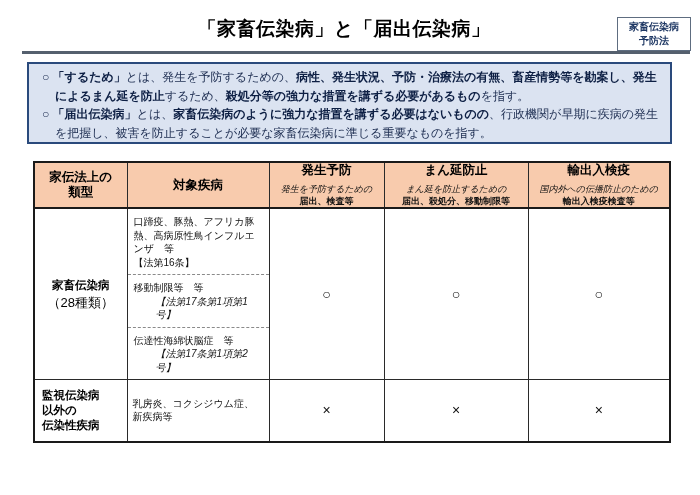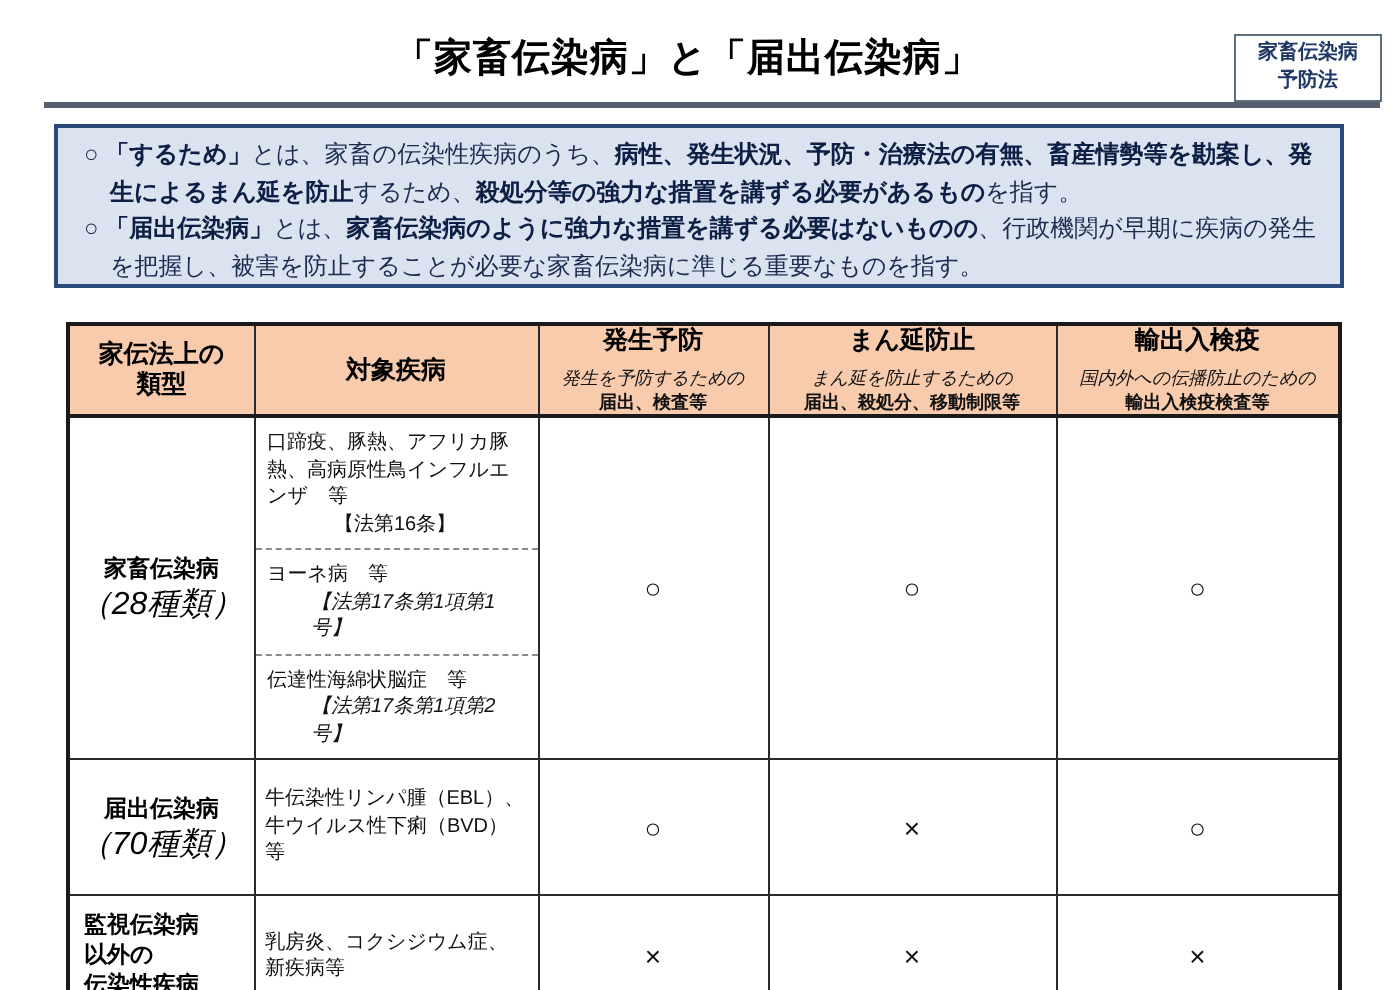--- a/index.html
+++ b/index.html
@@ -76,55 +76,55 @@
   }
   .hmain { font-size:12.5px; font-weight:bold; color:#000; white-space:pre-line; line-height:15px; }
   .hsub  { font-size:9px; color:#111; margin-top:5px; line-height:12px;font-style:italic; }
   .hsub2 { font-size:9px; color:#111; font-weight:bold; line-height:12px;font-family:Liberation Serif, serif; }
 
   td.type-cell {
     text-align:center;
     font-size:11.5px; font-weight:bold; color:#000;
     line-height:15px;
   }
-  td.type-cell .count { font-weight:normal; font-size:16px; margin-top:2px;font-style:italic; }
+  td.type-cell .count { font-weight:normal; font-size:13px; margin-top:2px; }
   td.type-cell.left {
     text-align:left; padding-left:7px;
     white-space:pre-line;
   }
 
   td.disease-cell {
     font-size:10px; line-height:13.5px; color:#111;
     vertical-align:middle;
     padding:3px 5px;
   }
   td.disease-cell.grouped { padding:0; vertical-align:top; }
   .disease-group-item {
     padding:6px 5px 5px 6px;
     border-bottom:1px dashed #8a8a8a;
   }
   .disease-group-item:last-child { border-bottom:none; }
-  .law-right  { text-align:center; padding-right:2px; }
+  .law-right  { text-align:left; padding-right:2px; }
   .law-indent { padding-left:22px;font-style:italic; }
 
   td.mark-cell {
     text-align:center;
     font-size:14px; color:#111;
   }
 </style>
 </head>
 <body>
 
 <div class="page-title">「家畜伝染病」と「届出伝染病」</div>
 <div class="law-badge">家畜伝染病
 予防法</div>
 <div class="title-underline"></div>
 
 <div class="intro-box">
-  <p><span>○ </span><span class="b">「するため」</span><span>とは、家畜の伝染性疾病のうち、</span><span class="b">病性、発生状況、予防・治療法の有無、畜産情勢等を勘案し、発生によるまん延を防止</span><span>するため、</span><span class="b">殺処分等の強力な措置を講ずる必要があるもの</span><span>を指す。</span></p>
+  <p><span>○ </span><span class="b">「するため」</span><span>とは、発生を予防するための、</span><span class="b">病性、発生状況、予防・治療法の有無、畜産情勢等を勘案し、発生によるまん延を防止</span><span>するため、</span><span class="b">殺処分等の強力な措置を講ずる必要があるもの</span><span>を指す。</span></p>
   <p><span>○ </span><span class="b">「届出伝染病」</span><span>とは、</span><span class="b">家畜伝染病のように強力な措置を講ずる必要はないものの</span><span>、行政機関が早期に疾病の発生を把握し、被害を防止することが必要な家畜伝染病に準じる重要なものを指す。</span></p>
 </div>
 
 <table class="disease-table">
   <colgroup>
     <col style="width:93px">
       <col style="width:142px">
       <col style="width:115px">
       <col style="width:144px">
       <col style="width:142px">
@@ -159,45 +159,33 @@
     <td class="type-cell">
       <div>家畜伝染病</div>
       <div class="count">（28種類）</div>
     </td>
     <td class="disease-cell grouped">
       <div class="disease-group-item">
         <div>口蹄疫、豚熱、アフリカ豚熱、高病原性鳥インフルエンザ　等</div>
         <div class="law-right">【法第16条】</div>
       </div>
       <div class="disease-group-item">
-        <div>ヨーネ病　等</div>
+        <div>移動制限等　等</div>
         <div class="law-indent">【法第17条第1項第1号】</div>
       </div>
       <div class="disease-group-item">
         <div>伝達性海綿状脳症　等</div>
         <div class="law-indent">【法第17条第1項第2号】</div>
       </div>
     </td>
     <td class="mark-cell">○</td>
     <td class="mark-cell">○</td>
     <td class="mark-cell">○</td>
   </tr>
 
-  <tr class="r2">
-    <td class="type-cell">
-      <div>届出伝染病</div>
-      <div class="count">（70種類）</div>
-    </td>
-    <td class="disease-cell">
-      <div>牛伝染性リンパ腫（EBL）、牛ウイルス性下痢（BVD）等</div>
-    </td>
-    <td class="mark-cell">○</td>
-    <td class="mark-cell">×</td>
-    <td class="mark-cell">○</td>
-  </tr>
 
   <tr class="r3">
     <td class="type-cell left">監視伝染病
 以外の
 伝染性疾病</td>
     <td class="disease-cell">
       <div>乳房炎、コクシジウム症、新疾病等</div>
     </td>
     <td class="mark-cell">×</td>
     <td class="mark-cell">×</td>

